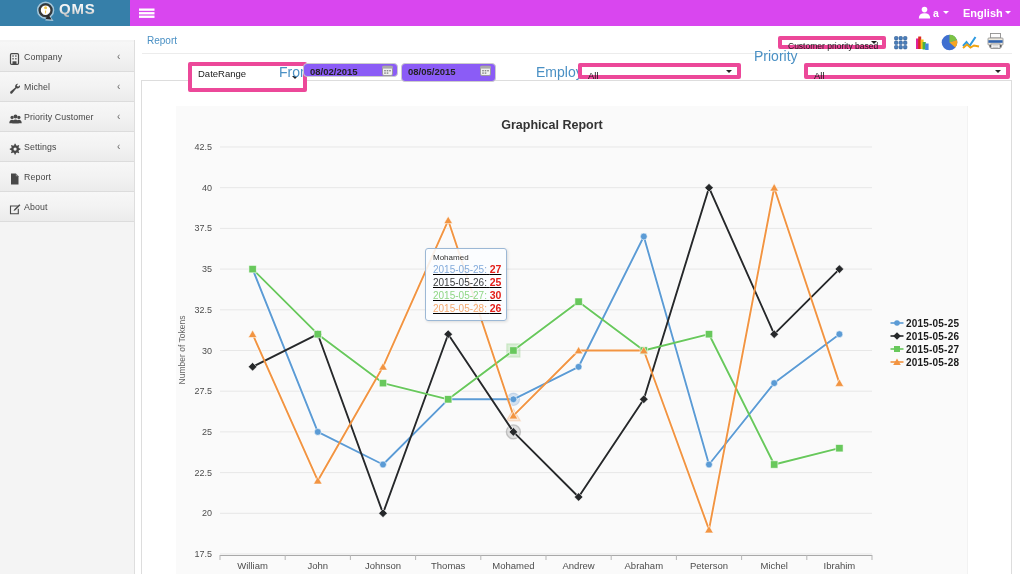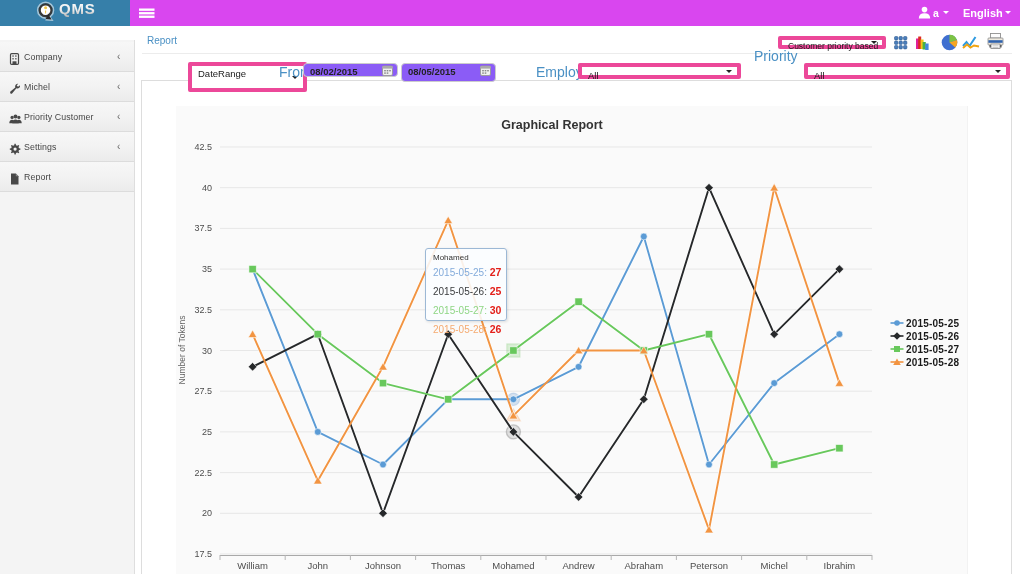--- a/index.html
+++ b/index.html
@@ -12,21 +12,21 @@
 .mi .ic { position:absolute; left:9px; top:9px; width:13px; height:12px; }
 .mi .ch { position:absolute; left:117px; top:9px; font-size:10px; color:#666; }
 #panel { position:absolute; left:141px; top:57px; width:871px; height:560px; border:1px solid #ddd; background:#fff; }
 #filters { position:absolute; left:141px; top:57px; width:871px; height:24px; border-bottom:1px solid #ddd; background:#fff; }
 #widget { position:absolute; left:176px; top:106px; width:792px; height:511px; background:#fafafa; border-right:1px solid #f2f2f2; }
 .sel { position:absolute; background:#fff; border:4px solid #ec4899; border-radius:2px; font-size:9.5px; color:#1a1a1a; white-space:nowrap; }
 .sel .cap { position:absolute; right:5px; top:50%; margin-top:-1.5px; width:0; height:0; border-left:3.2px solid transparent; border-right:3.2px solid transparent; border-top:3.8px solid #222; }
 .dinput { position:absolute; background:#8b5cf6; border:1px solid #ccc; border-radius:4px; font-size:9.5px; color:#222; font-weight:bold; }
 .flabel { position:absolute; font-size:14px; color:#4a90c4; }
 #tooltip { position:absolute; left:425px; top:248px; width:82px; height:73px; background:rgba(250,253,255,0.88); border:1px solid #9cb8d5; border-radius:3px; box-shadow:1px 1px 3px rgba(0,0,0,0.12); padding:4px 0 0 7px; }
-#tooltip .trow { font-size:10px; line-height:18px; white-space:nowrap; }
+#tooltip .trow { font-size:10px; line-height:12px; white-space:nowrap;text-decoration:underline; }
 #tooltip .val { color:#e3201b; font-weight:bold; font-size:10.5px; }
 </style></head>
 <body>
 
 <div id="panel"></div>
 <div id="filters"></div>
 <div id="widget"></div>
 <svg width="1020" height="574" style="position:absolute;left:0;top:0" font-family="Liberation Sans, sans-serif">
 <line x1="220.0" y1="147.0" x2="872.0" y2="147.0" stroke="#e7e7e7" stroke-width="1"></line>
 <line x1="220.0" y1="187.7" x2="872.0" y2="187.7" stroke="#e7e7e7" stroke-width="1"></line>
@@ -233,20 +233,29 @@
     </div>
   <div class="mi">
       <span class="ic">
     <svg width="11" height="12" viewBox="0 0 11 12">
           <path d="M 2 0.5 L 6.8 0.5 L 9.5 3.2 L 9.5 11.5 L 2 11.5 Z" fill="#484848"></path>
           <path d="M 6.8 0.5 L 6.8 3.2 L 9.5 3.2 Z" fill="#8a8a8a"></path>
         </svg>
   </span>
       <span class="txt">Report</span>
     </div>
+  <div class="mi">
+      <span class="ic">
+    <svg width="12" height="12" viewBox="0 0 12 12">
+          <path d="M 10.3 1.2 L 5.3 6.2 L 4.6 8 L 6.4 7.3 L 11.4 2.3 Z" fill="#484848"></path>
+          <path d="M 8.8 3 L 1.5 3 L 1.5 10.8 L 9.3 10.8 L 9.3 5.8" fill="none" stroke="#484848" stroke-width="1.1"></path>
+        </svg>
+  </span>
+      <span class="txt">About</span>
+    </div>
 </div>
 
 <div style="position:absolute;left:147px;top:35px;font-size:10px;color:#4a90c4;">Report</div>
 <div style="position:absolute;left:142px;top:53px;width:870px;height:1px;background:#ececec;"></div>
 
 <div class="sel" style="left:778px;top:36px;width:108px;height:13px;font-size:8.5px;">
     <span style="position:absolute;left:6px;top:1px;">Customer priority based</span>
     <span class="cap"></span>
   </div>
 <svg width="14" height="14" style="position:absolute;left:894px;top:36px" viewBox="0 0 14 14">

